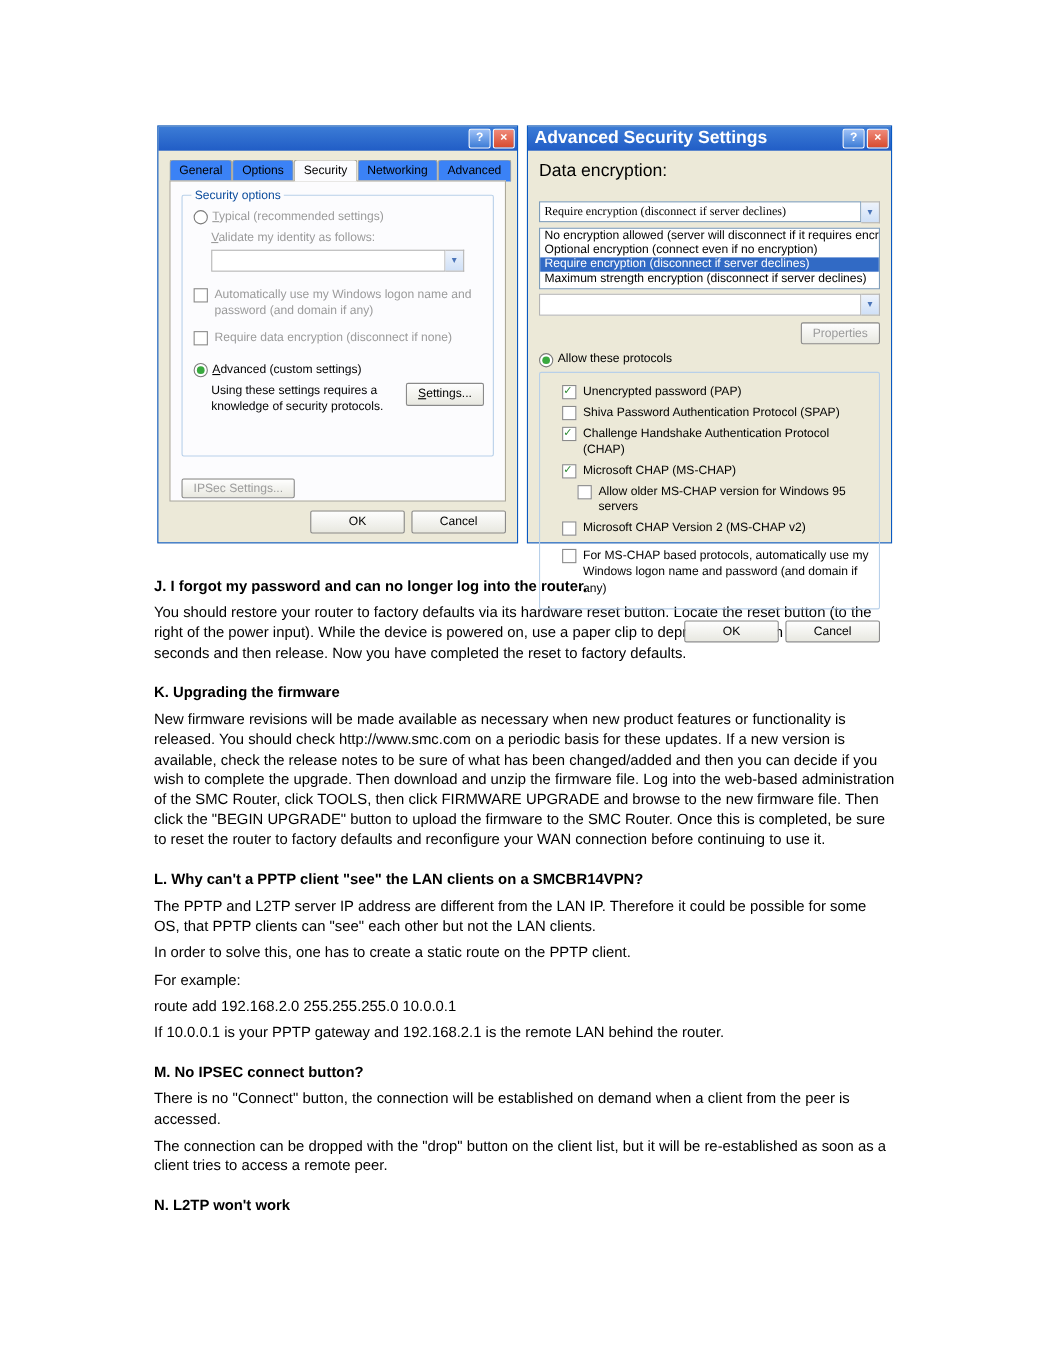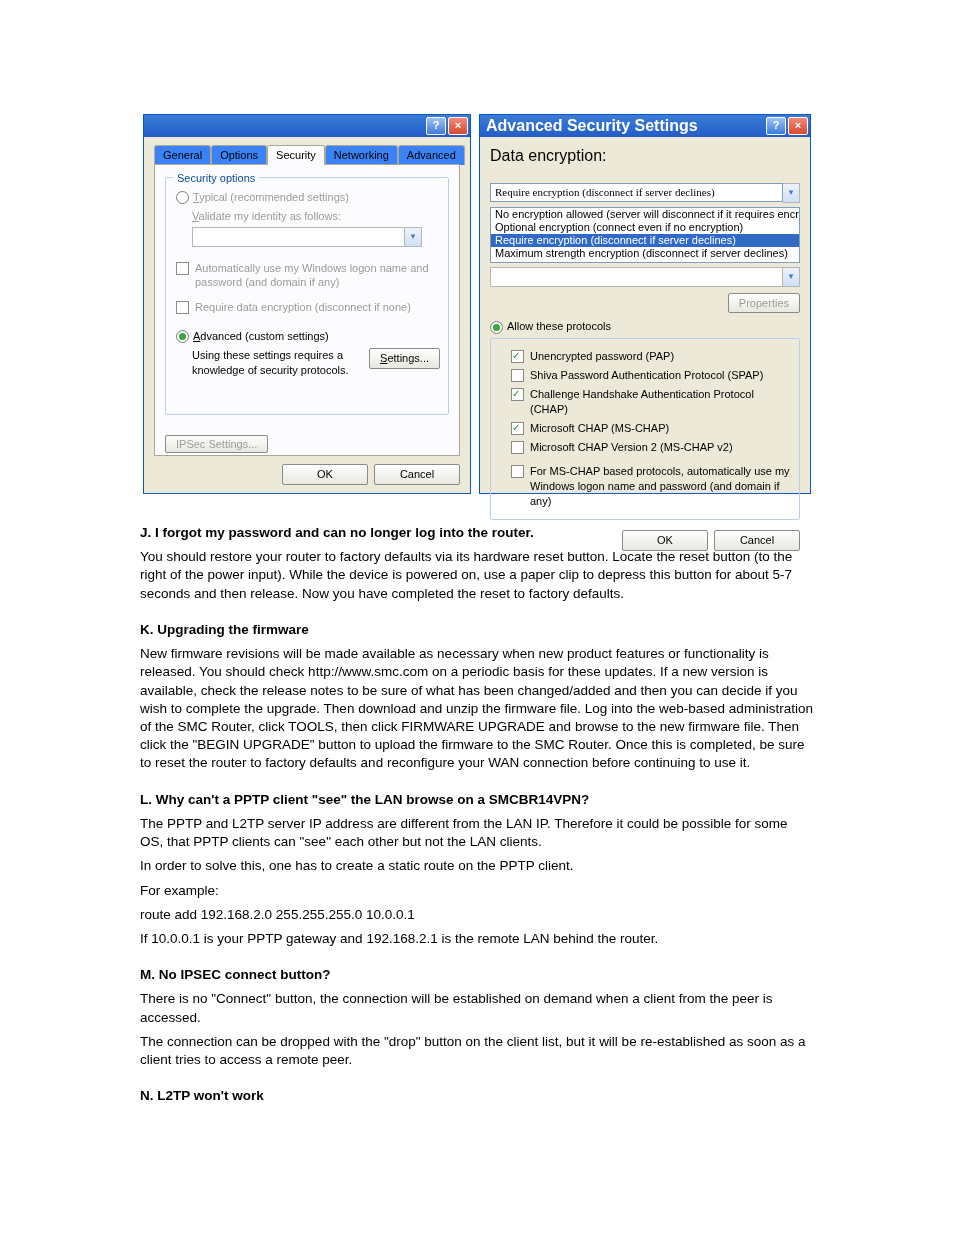--- a/index.html
+++ b/index.html
@@ -164,20 +164,24 @@
                 <span>Shiva Password Authentication Protocol (SPAP)</span>
               </div>
               <div class="chk-row">
                 <div class="chk sel"></div>
                 <span>Challenge Handshake Authentication Protocol (CHAP)</span>
               </div>
               <div class="chk-row">
                 <div class="chk sel"></div>
                 <span>Microsoft CHAP (MS-CHAP)</span>
               </div>
+              <div class="chk-row deep">
+                <div class="chk"></div>
+                <span>Allow older MS-CHAP version for Windows 95 servers</span>
+              </div>
               <div class="chk-row">
                 <div class="chk"></div>
                 <span>Microsoft CHAP Version 2 (MS-CHAP v2)</span>
               </div>
             </div>
           <div class="chk-row" style="margin-left:12px;margin-top:10px">
             <div class="chk"></div>
             <span>For MS-CHAP based protocols, automatically use my Windows logon name and password (and domain if any)</span>
           </div>
         </div>
@@ -189,21 +193,21 @@
     </div>
   </div>
 
   <div class="doc">
     <p class="sec-title first-title">J. I forgot my password and can no longer log into the router.</p>
     <p>You should restore your router to factory defaults via its hardware reset button. Locate the reset button (to the right of the power input). While the device is powered on, use a paper clip to depress this button for about 5-7 seconds and then release. Now you have completed the reset to factory defaults.</p>
 
     <p class="sec-title">K. Upgrading the firmware</p>
     <p>New firmware revisions will be made available as necessary when new product features or functionality is released. You should check http://www.smc.com on a periodic basis for these updates. If a new version is available, check the release notes to be sure of what has been changed/added and then you can decide if you wish to complete the upgrade. Then download and unzip the firmware file. Log into the web-based administration of the SMC Router, click TOOLS, then click FIRMWARE UPGRADE and browse to the new firmware file. Then click the "BEGIN UPGRADE" button to upload the firmware to the SMC Router. Once this is completed, be sure to reset the router to factory defaults and reconfigure your WAN connection before continuing to use it.</p>
 
-    <p class="sec-title">L. Why can't a PPTP client "see" the LAN browse on a SMCBR14VPN?</p>
+    <p class="sec-title">L. Why can't a PPTP client "see" the LAN clients on a SMCBR14VPN?</p>
     <p>The PPTP and L2TP server IP address are different from the LAN IP. Therefore it could be possible for some OS, that PPTP clients can "see" each other but not the LAN clients.</p>
     <p>In order to solve this, one has to create a static route on the PPTP client.</p>
     <p>For example:</p>
     <p>route add 192.168.2.0 255.255.255.0 10.0.0.1</p>
     <p>If 10.0.0.1 is your PPTP gateway and 192.168.2.1 is the remote LAN behind the router.</p>
 
     <p class="sec-title">M. No IPSEC connect button?</p>
     <p>There is no "Connect" button, the connection will be established on demand when a client from the peer is accessed.</p>
     <p>The connection can be dropped with the "drop" button on the client list, but it will be re-established as soon as a client tries to access a remote peer.</p>
 

